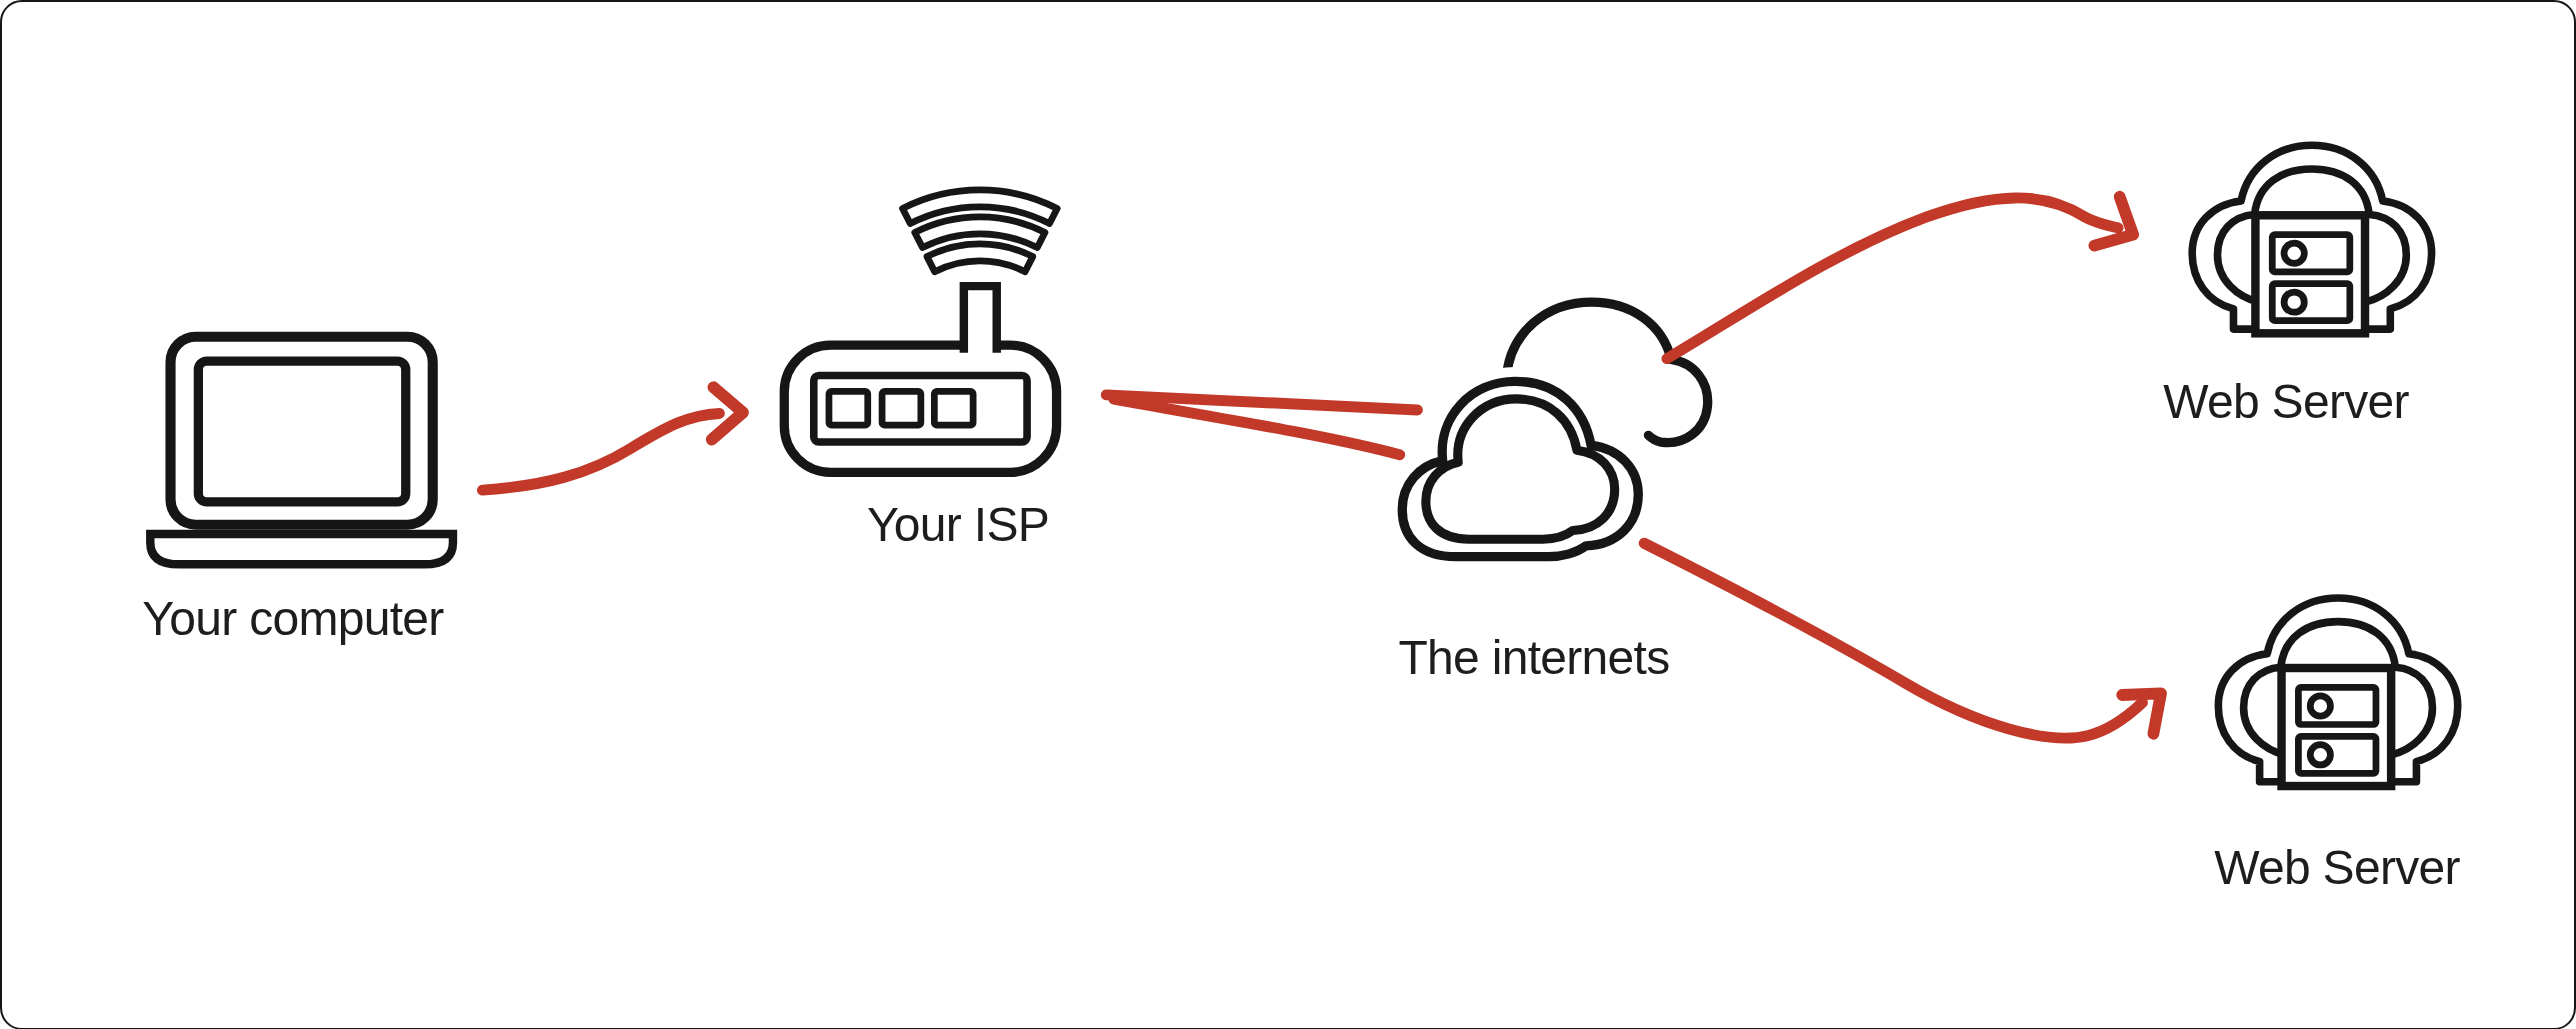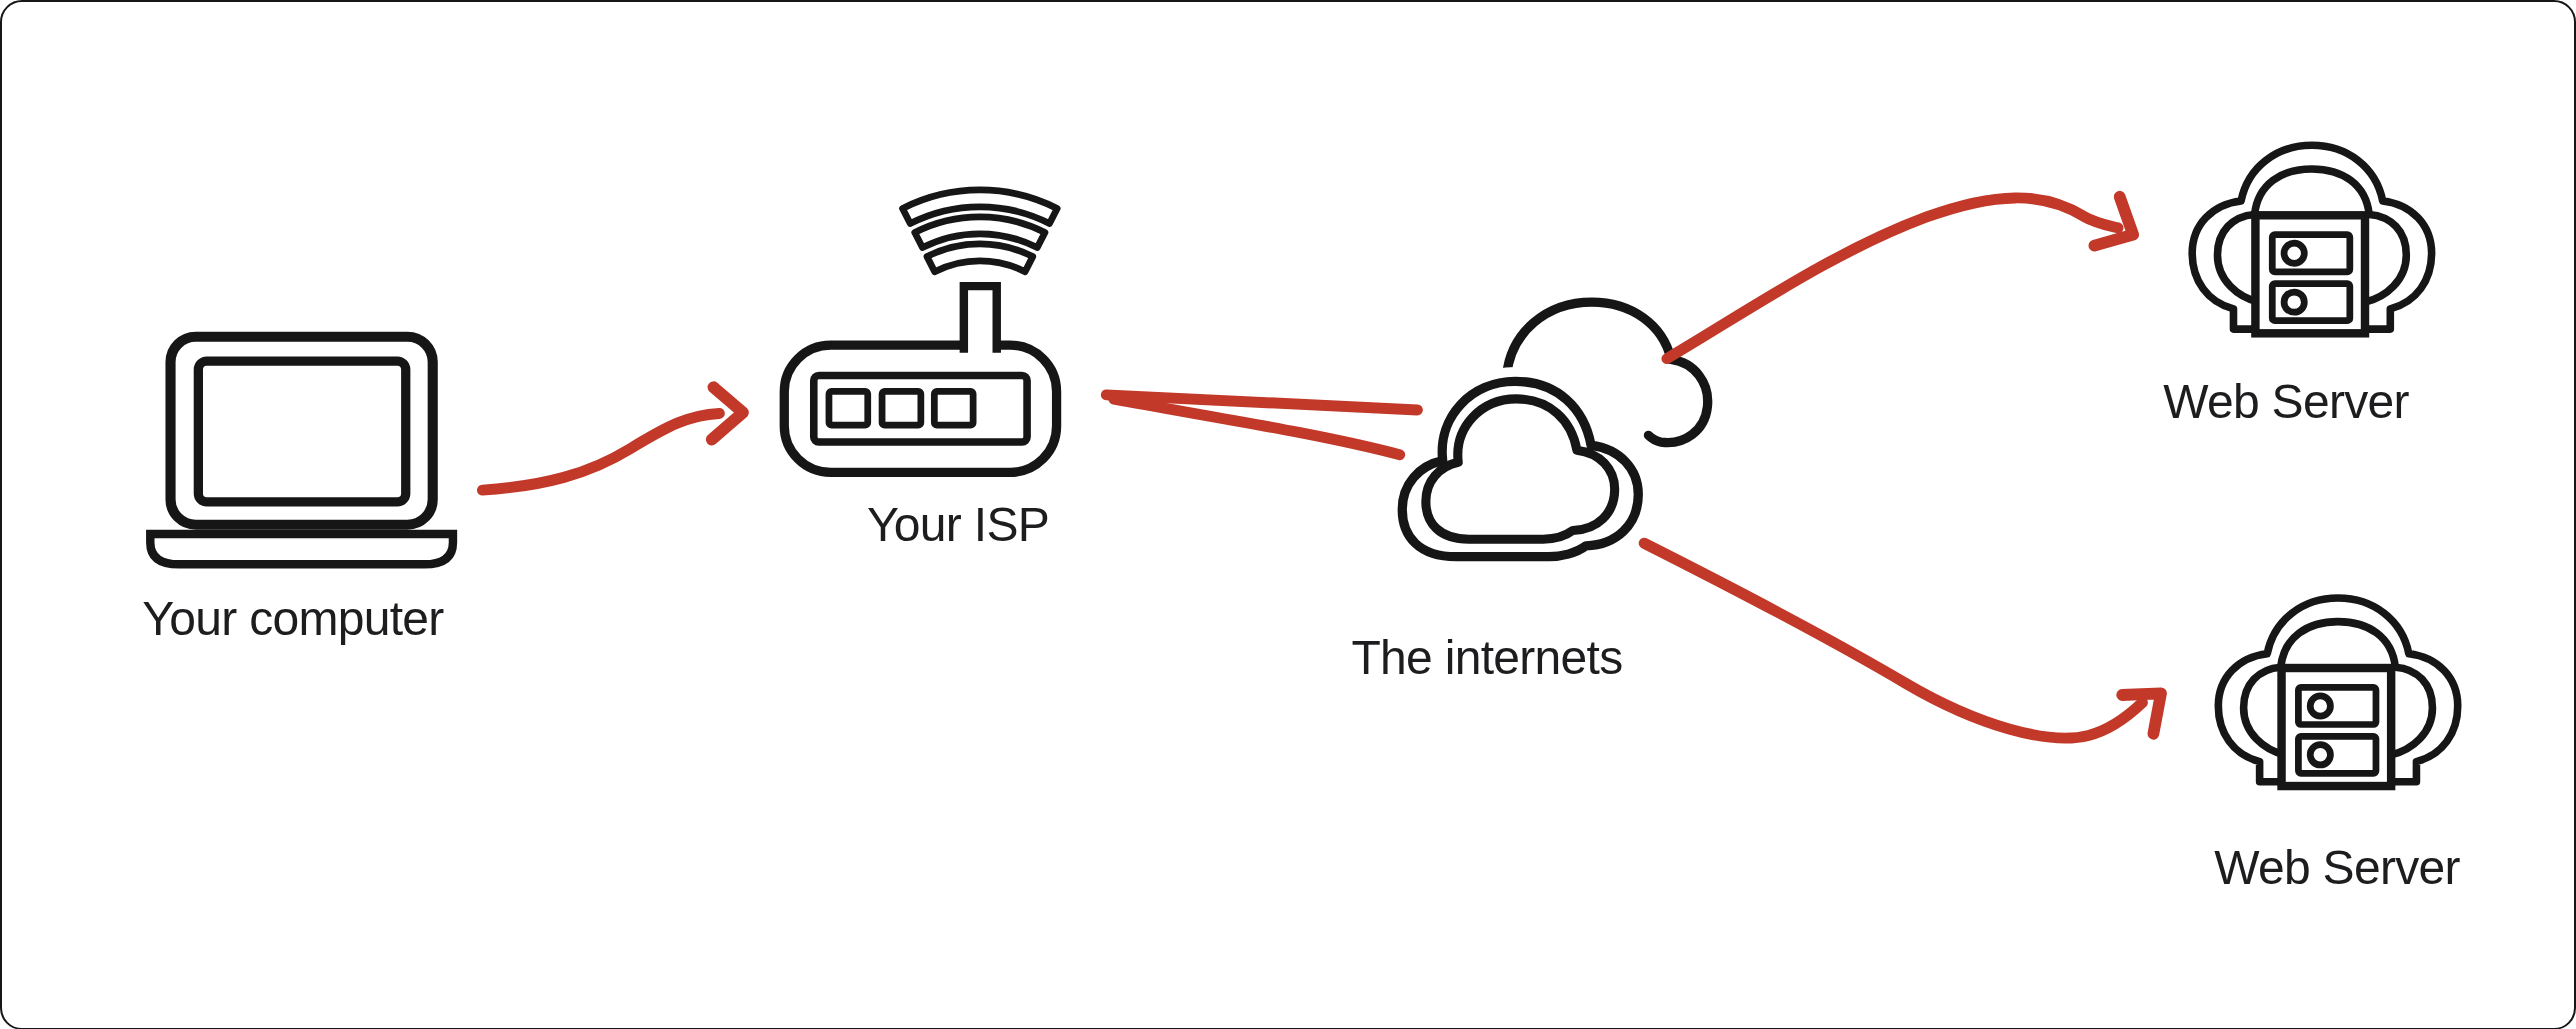--- a/index.html
+++ b/index.html
@@ -124,19 +124,19 @@
       <rect class="ink" x="103" y="176" width="92" height="44" rx="3" stroke-width="8"></rect>
       <circle class="ink" cx="129" cy="140" r="12" stroke-width="8"></circle>
       <circle class="ink" cx="129" cy="198" r="12" stroke-width="8"></circle>
     </g>
   </svg>
 
   <div class="node-label" style="left:291px; top:589px;">Your computer</div>
 
   <div class="node-label" style="left:956px; top:495px;">Your ISP</div>
 
-  <div class="node-label" style="left:1485px; top:628px;">The internets</div>
+  <div class="node-label" style="left:1532px; top:628px;">The internets</div>
 
   <div class="node-label" style="left:2284px; top:372px;">Web Server</div>
 
   <div class="node-label" style="left:2335px; top:838px;">Web Server</div>
 </div>
 
 
 </body></html>

